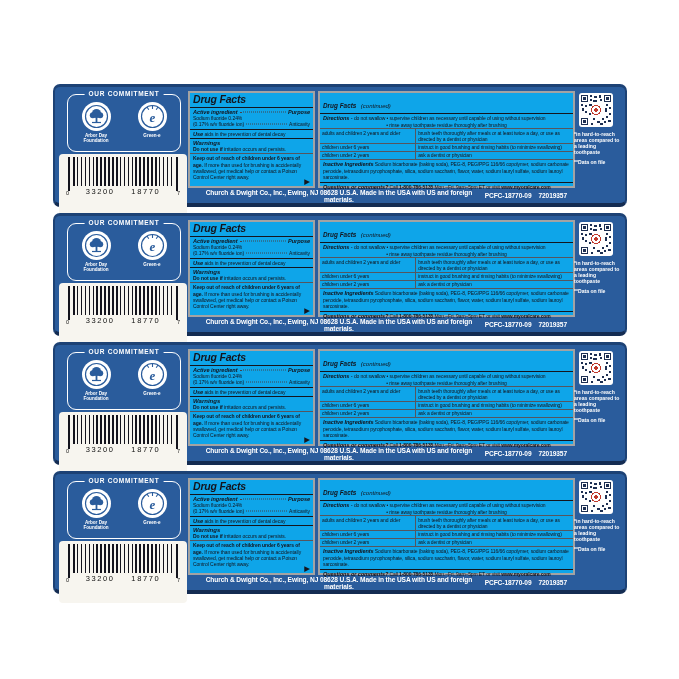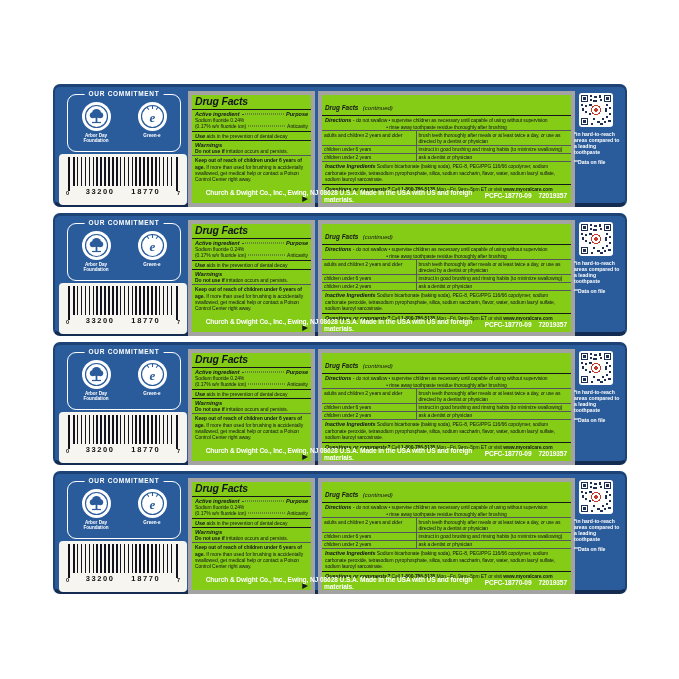--- a/index.html
+++ b/index.html
@@ -30,43 +30,43 @@
     font-size: 6.5px; font-weight: bold; color: #fff;
     letter-spacing: 0.7px; white-space: nowrap;
   }
   .logos { display: flex; justify-content: space-around; margin-top: 6px; }
   .logo { width: 48px; text-align: center; color: #fff; }
   .logo svg { width: 31px; height: 31px; display: block; margin: 0 auto; }
   .logo-label { font-size: 4.6px; font-weight: bold; line-height: 1.1; margin-top: 0.5px; }
 
   
   .barcode {
-    position: absolute; left: 4px; top: 67px; width: 128px; height: 51px;
-    background: #f7f5ef; border-radius: 4px; padding: 3px 6px 1px; font-weight: bold;
+    position: absolute; left: 4px; top: 67px; width: 128px; height: 62px;
+    background: #f7f5ef; border-radius: 4px; padding: 3px 6px 1px;
   }
   .bars {
     position: relative; height: 29px; margin: 0 8px;
     background: repeating-linear-gradient(90deg, #13131d 0 1.6px, transparent 1.6px 3.9px);
   }
   .bars:before, .bars:after {
     content: ""; position: absolute; top: 0; width: 1.6px; height: 34px; background: #13131d;
   }
   .bars:before { left: -5px; }
   .bars:after  { right: -5px; }
   .barcode-digits {
     display: flex; justify-content: space-between; align-items: flex-end;
     color: #111; margin-top: 1px; padding: 0 1px;
   }
   .bd-outer { font-size: 5.5px; }
   .bd-group { font-size: 7.5px; letter-spacing: 1.6px; }
 
   
   .panel {
-    position: absolute; top: 4px; height: 116px;
-    background: #84cc16; border: 4px solid #a3a3a3; color: #14141c;
+    position: absolute; top: 4px; height: 97px;
+    background: #0ea5e9; border: 2px solid #a3a3a3; color: #14141c;
   }
   .facts1 { left: 133px; width: 127px; padding: 1px 3px 2px; }
   .facts2 { left: 263px; width: 257px; padding: 1px 3px 2px; }
 
   .df-title { font-size: 10.5px; font-weight: bold; font-style: italic; letter-spacing: -0.2px; line-height: 1.1; }
   .df-title-sm { font-size: 6.4px; font-weight: bold; font-style: italic; }
   .df-cont { font-size: 6px; font-style: italic; font-weight: normal; }
 
   .rule   { border-top: 1px solid #15151d; margin: 1px -3px; }
   .hair   { border-top: 0.5px solid #56565e; margin: 1px -3px; }

